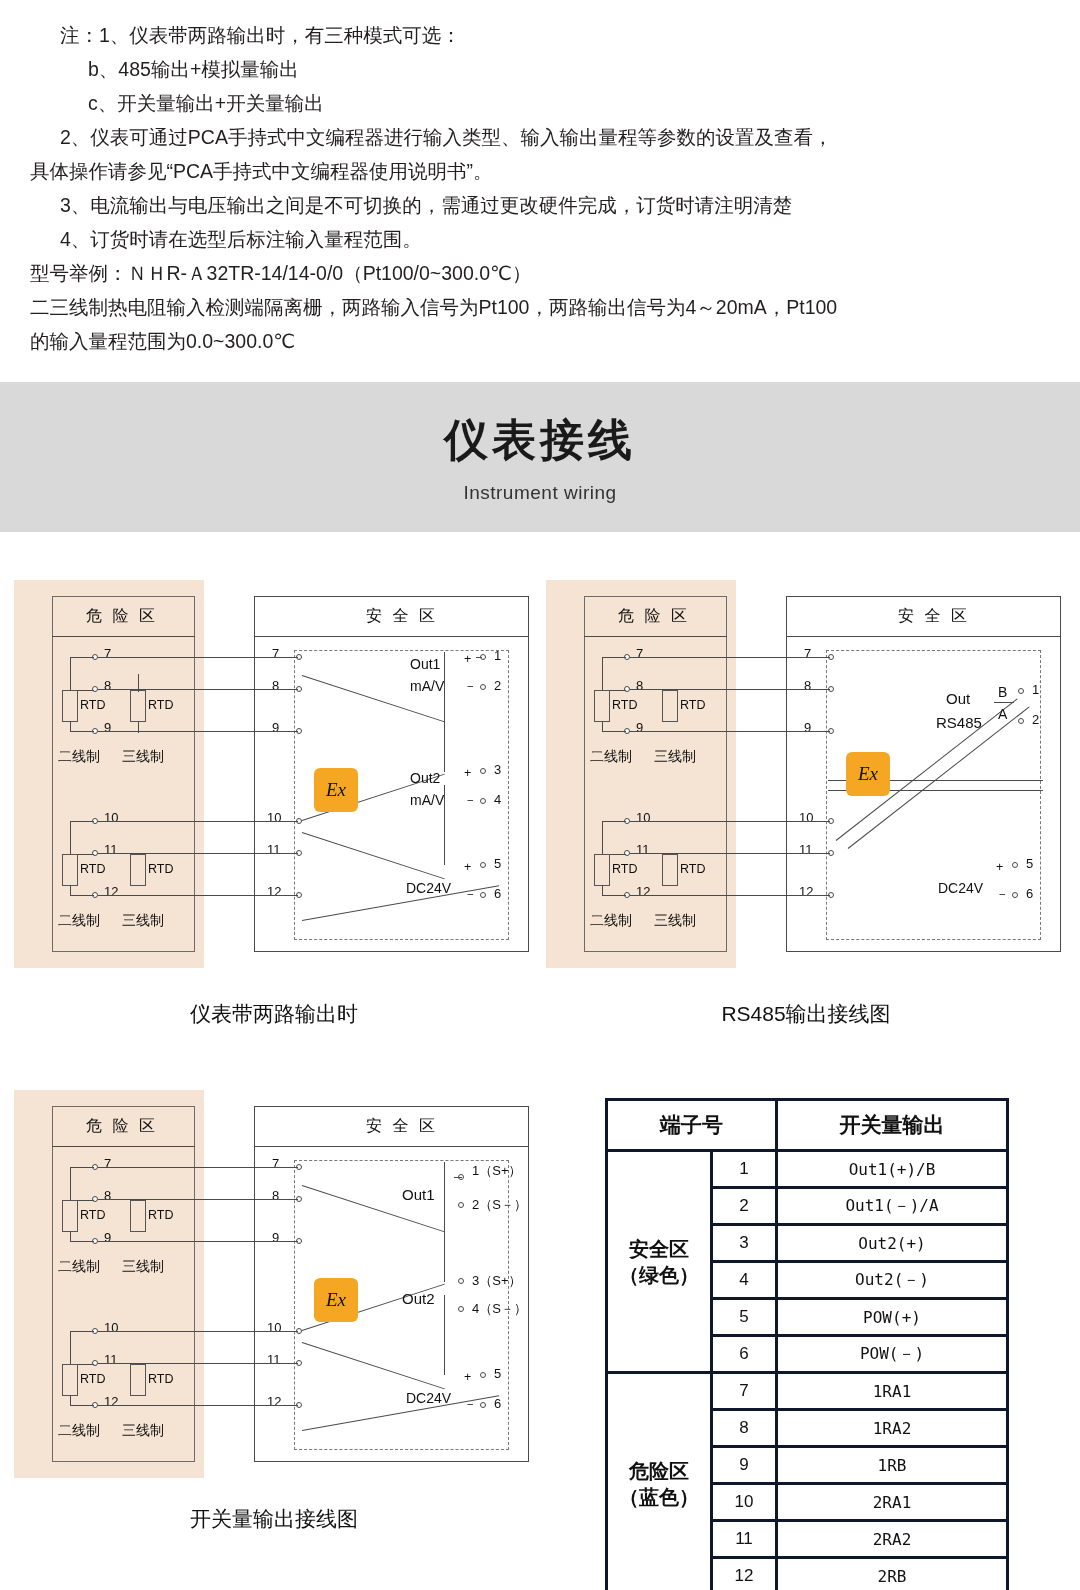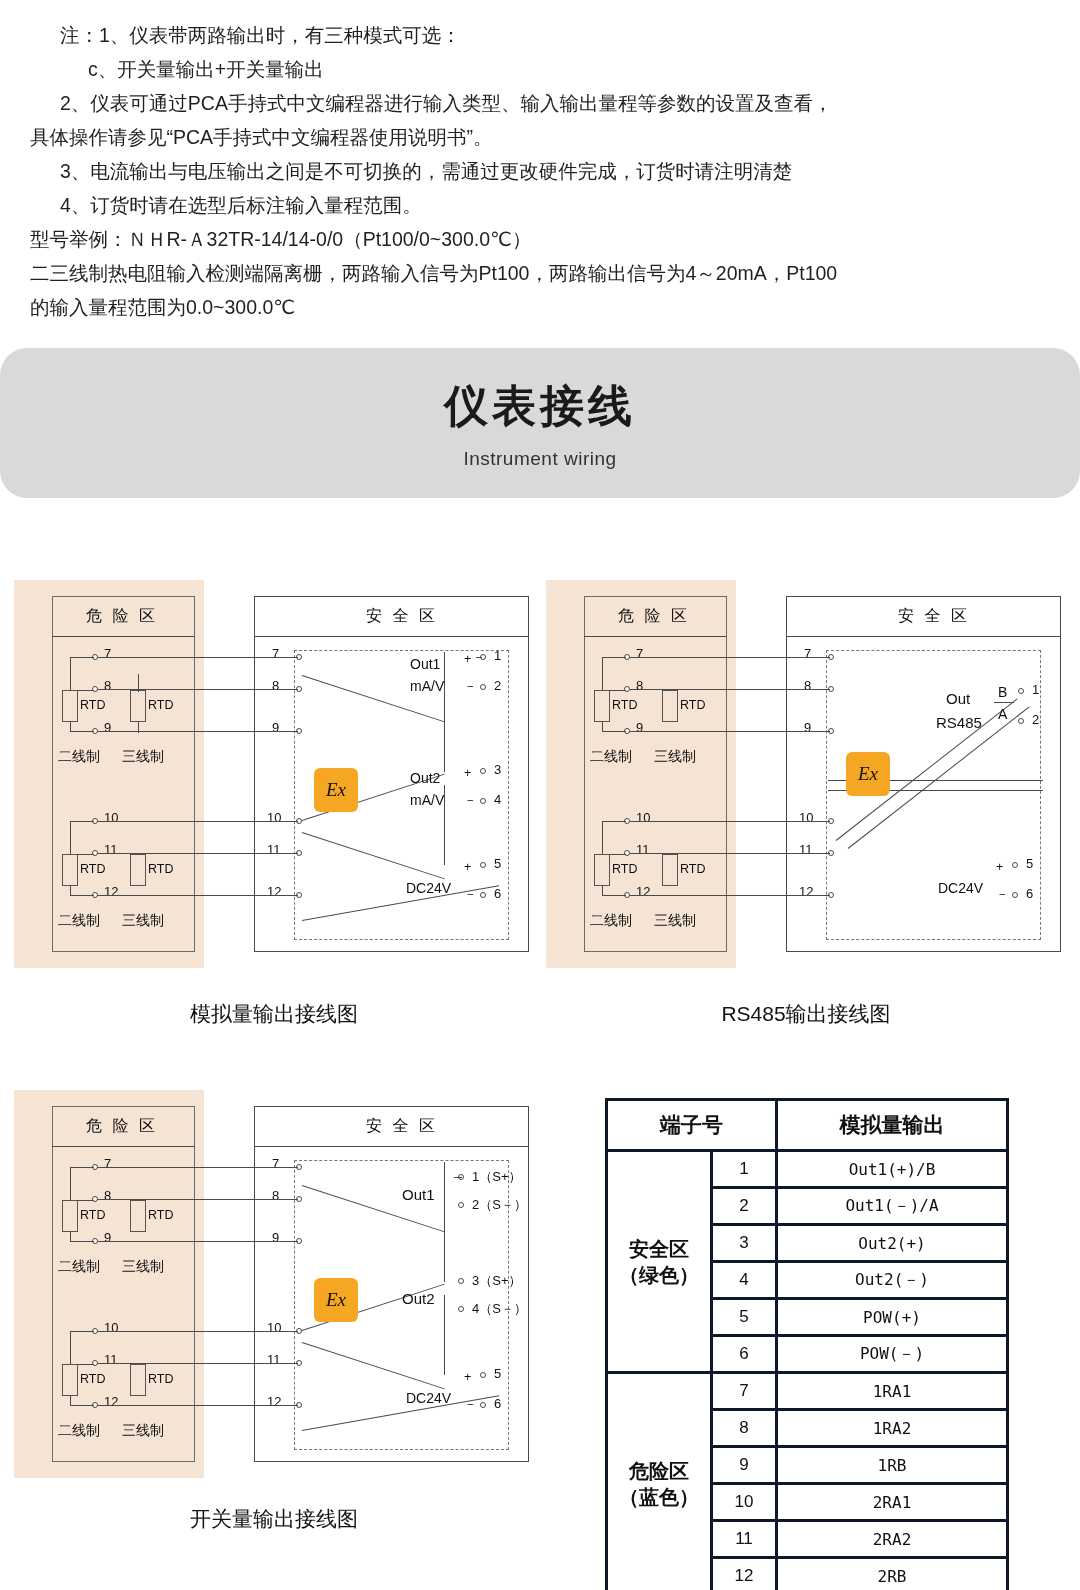--- a/index.html
+++ b/index.html
@@ -3,21 +3,21 @@
 <meta charset="utf-8">
 <style>
   html,body{margin:0;padding:0;}
   body{width:1080px;height:1590px;background:#fff;font-family:"Liberation Sans","DejaVu Sans",sans-serif;color:#231f20;position:relative;overflow:hidden;}
   .notes{padding:18px 30px 10px 30px;font-size:19.5px;line-height:34px;}
   .notes p{margin:0;}
   .ind1{padding-left:30px;}
   .ind2{padding-left:58px;}
   .notes .flat{padding-left:0;}
 
-  .banner{background:#d9d9d9;height:150px;display:flex;flex-direction:column;align-items:center;justify-content:center;margin-top:14px;border-radius:27px;}
+  .banner{background:#d9d9d9;height:150px;display:flex;flex-direction:column;align-items:center;justify-content:center;margin-top:14px;}
   .banner h1{margin:0;font-size:44px;font-weight:bold;letter-spacing:4px;color:#1a1a1a;}
   .banner .sub{font-size:19px;color:#333;margin-top:12px;letter-spacing:.5px;}
   
   .diag{position:relative;}
   .hz{position:absolute;background:#f5e3d3;}
   .box{position:absolute;border:1px solid #4a4a4a;box-sizing:border-box;}
   .lbl{position:absolute;font-size:16px;letter-spacing:3px;color:#111;white-space:nowrap;}
   .tiny{position:absolute;font-size:12.5px;color:#111;white-space:nowrap;}
   .num{position:absolute;font-size:13px;color:#111;white-space:nowrap;}
   .ln{position:absolute;background:#4a4a4a;}
@@ -33,20 +33,21 @@
   table.term th{font-size:21px;font-weight:bold;padding:10px 0;}
   table.term td{height:32px;}
   .mono{font-family:"DejaVu Sans Mono","Liberation Mono",monospace;font-size:16px;}
   .zone{font-size:20px;font-weight:bold;line-height:26px;}
 </style>
 </head>
 <body>
 
 <div class="notes">
   <p class="ind1">注：1、仪表带两路输出时，有三种模式可选：</p>
+  <p class="ind2">b、485输出+模拟量输出</p>
   <p class="ind2">c、开关量输出+开关量输出</p>
   <p class="ind1">2、仪表可通过PCA手持式中文编程器进行输入类型、输入输出量程等参数的设置及查看，</p>
   <p class="flat">具体操作请参见“PCA手持式中文编程器使用说明书”。</p>
   <p class="ind1">3、电流输出与电压输出之间是不可切换的，需通过更改硬件完成，订货时请注明清楚</p>
   <p class="ind1">4、订货时请在选型后标注输入量程范围。</p>
   <p class="flat">型号举例：ＮＨR‑Ａ32TR‑14/14‑0/0（Pt100/0~300.0℃）</p>
   <p class="flat">二三线制热电阻输入检测端隔离栅，两路输入信号为Pt100，两路输出信号为4～20mA，Pt100</p>
   <p class="flat">的输入量程范围为0.0~300.0℃</p>
 </div>
 
@@ -157,21 +158,21 @@
   <div class="num" style="left:480px;top:212px;">4</div>
 
   <div class="tiny" style="left:392px;top:300px;font-size:14px;">DC24V</div>
   <div class="tiny" style="left:450px;top:280px;">+</div>
   <div class="tiny" style="left:450px;top:306px;">－</div>
   <div class="dot" style="left:466px;top:282px;"></div>
   <div class="num" style="left:480px;top:276px;">5</div>
   <div class="dot" style="left:466px;top:312px;"></div>
   <div class="num" style="left:480px;top:306px;">6</div>
 </div>
-<div class="caption" style="position:absolute;left:14px;top:1000px;width:520px;">模拟量输出接线图</div>
+<div class="caption" style="position:absolute;left:14px;top:1000px;width:520px;">仪表带两路输出时</div>
 
 <div class="diag" style="position:absolute;left:546px;top:580px;width:520px;height:400px;">
   <div class="hz" style="left:0;top:0;width:190px;height:388px;"></div>
   <div class="box" style="left:38px;top:16px;width:143px;height:356px;border-color:#6b6b6b;"></div>
   <div class="ln" style="left:38px;top:56px;width:143px;height:1px;"></div>
   <div class="lbl" style="left:72px;top:26px;">危 险 区</div>
 
   <div class="box" style="left:240px;top:16px;width:275px;height:356px;"></div>
   <div class="ln" style="left:240px;top:56px;width:275px;height:1px;"></div>
   <div class="lbl" style="left:352px;top:26px;">安 全 区</div>
@@ -331,21 +332,21 @@
   <div class="ln" style="left:84px;top:241px;width:200px;height:1px;"></div>
   <div class="num" style="left:253px;top:262px;">11</div>
   <div class="dot" style="left:282px;top:270px;"></div>
   <div class="ln" style="left:84px;top:273px;width:200px;height:1px;"></div>
   <div class="num" style="left:253px;top:304px;">12</div>
   <div class="dot" style="left:282px;top:312px;"></div>
   <div class="ln" style="left:84px;top:315px;width:200px;height:1px;"></div>
 
   <div class="tiny" style="left:388px;top:96px;font-size:15px;">Out1</div>
   <div class="dot" style="left:444px;top:84px;"></div>
-  <div class="num" style="left:458px;top:78px;">1（S+）</div>
+  <div class="num" style="left:458px;top:72px;">1（S+）</div>
   <div class="dot" style="left:444px;top:112px;"></div>
   <div class="num" style="left:458px;top:106px;">2（S－）</div>
   <div class="ln" style="left:440px;top:87px;width:8px;height:1px;"></div>
 
   <div class="tiny" style="left:388px;top:200px;font-size:15px;">Out2</div>
   <div class="dot" style="left:444px;top:188px;"></div>
   <div class="num" style="left:458px;top:182px;">3（S+）</div>
   <div class="dot" style="left:444px;top:216px;"></div>
   <div class="num" style="left:458px;top:210px;">4（S－）</div>
 
@@ -357,21 +358,21 @@
   <div class="dot" style="left:466px;top:312px;"></div>
   <div class="num" style="left:480px;top:306px;">6</div>
 </div>
 <div class="caption" style="position:absolute;left:14px;top:1505px;width:520px;">开关量输出接线图</div>
 
 <div style="position:absolute;left:605px;top:1098px;">
 <table class="term">
   <tbody>
         <tr>
     <th colspan="2" style="width:160px;">端子号</th>
-    <th style="width:228px;">模拟量输出</th>
+    <th style="width:228px;">开关量输出</th>
   </tr>
   <tr>
     <td rowspan="6" style="width:100px;">
       <div class="zone">安全区</div>
       <div class="zone">（绿色）</div>
     </td>
     <td style="width:60px;">1</td>
     <td class="mono">Out1(+)/B</td>
   </tr>
   <tr>

